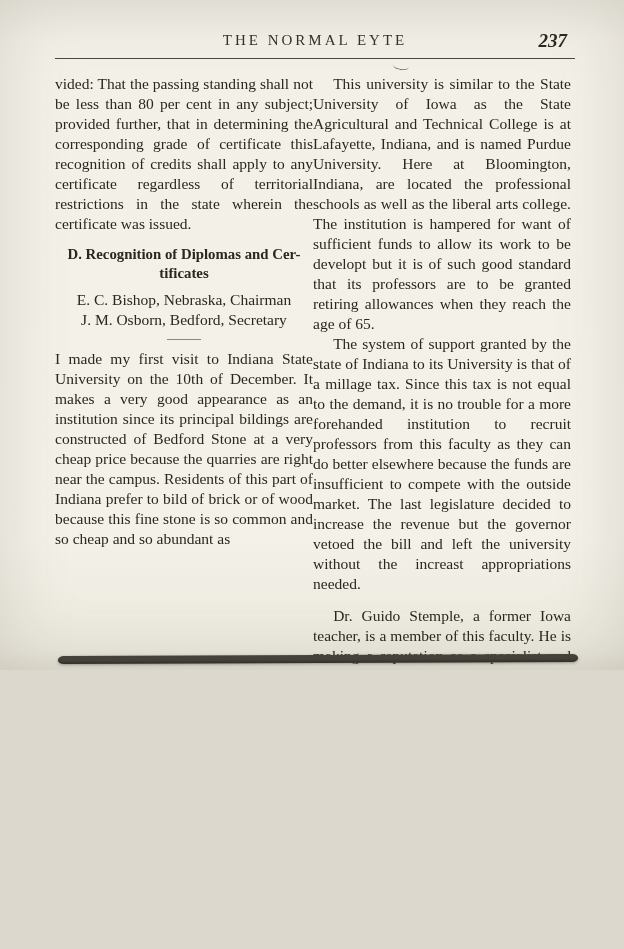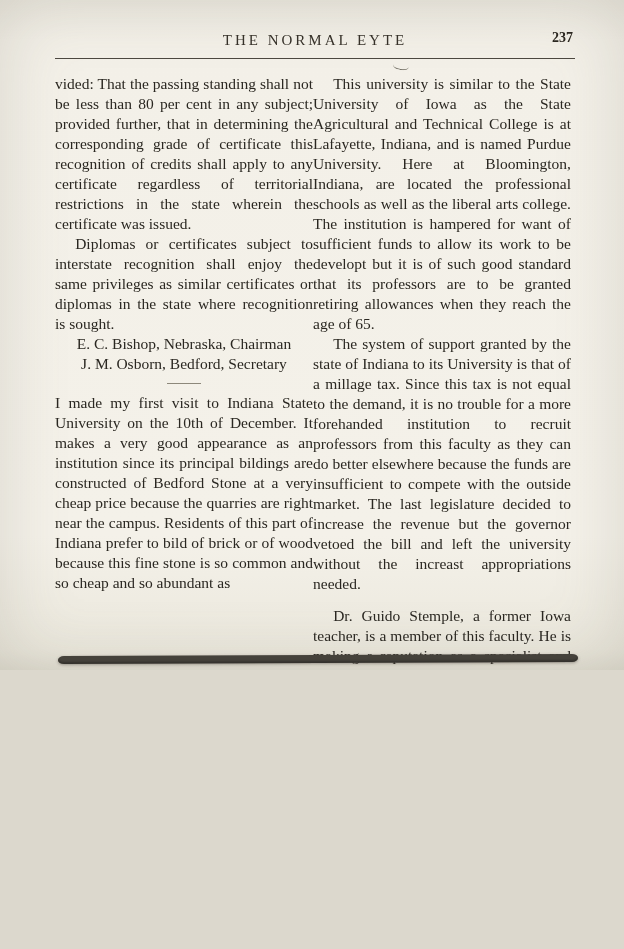--- a/index.html
+++ b/index.html
@@ -22,24 +22,25 @@
     margin: 32px 49px 0 55px;
   }
   .running-title {
     position: absolute; left: 0; right: 0; top: 0;
     text-align: center;
     font-size: 15px;
     letter-spacing: 3px;
     color: #363129;
   }
   .page-number {
-    position: absolute; right: 2px; top: -2px;
-    font-size: 14px;
+    position: absolute; right: 8px; top: -2px;
+    font-size: 19px;
     font-weight: bold;
     color: #2b2720;
+    font-style: italic;
   }
   .header-rule {
     margin: 2px 49px 0 55px;
     border: none;
     border-top: 1.6px solid #4c4840;
   }
   .columns {
     display: flex;
     margin: 15px 43px 0 55px;
   }
@@ -105,21 +106,22 @@
   </div>
   <hr class="header-rule">
 
   <span class="scan-squiggle"></span>
   <span class="scan-dot"></span>
 
   <div class="columns">
 
     <section class="col">
       <p class="noindent">vided: That the passing standing shall not be less than 80 per cent in any subject; provided further, that in determining the corresponding grade of certificate this recognition of credits shall apply to any certificate regardless of territorial restrictions in the state wherein the certificate was issued.</p>
-      <p>Diplomas or certificates subject to interstate recognition shall enjoy the same privileges as similar certificates or diplomas in the state where recognition is sought.</p>
+      <p class="heading">D. Recognition of Diplomas and Cer-
+tificates</p>
       <p class="sig">E. C. Bishop, Nebraska, Chairman</p>
       <p class="sig">J. M. Osborn, Bedford, Secretary</p>
       <hr class="divider">
       <p class="noindent">I made my first visit to Indiana State University on the 10th of December. It makes a very good appearance as an institution since its principal bildings are constructed of Bedford Stone at a very cheap price because the quarries are right near the campus. Residents of this part of Indiana prefer to bild of brick or of wood because this fine stone is so common and so cheap and so abundant as</p>
     </section>
 
     <section class="col">
       <p>This university is similar to the State University of Iowa as the State Agricultural and Technical College is at Lafayette, Indiana, and is named Purdue University. Here at Bloomington, Indiana, are located the professional schools as well as the liberal arts college. The institution is hampered for want of sufficient funds to allow its work to be developt but it is of such good standard that its professors are to be granted retiring allowances when they reach the age of 65.</p>
       <p>The system of support granted by the state of Indiana to its University is that of a millage tax. Since this tax is not equal to the demand, it is no trouble for a more forehanded institution to recruit professors from this faculty as they can do better elsewhere because the funds are insufficient to compete with the outside market. The last legislature decided to increase the revenue but the governor vetoed the bill and left the university without the increast appropriations needed.</p>
       <p class="gap-top">Dr. Guido Stemple, a former Iowa teacher, is a member of this faculty. He is making a reputation as a specialist and stands high as a critical scholar in philology, English, and German. He was a former associate teacher with Professor Lillian Lambert and a col-</p>

